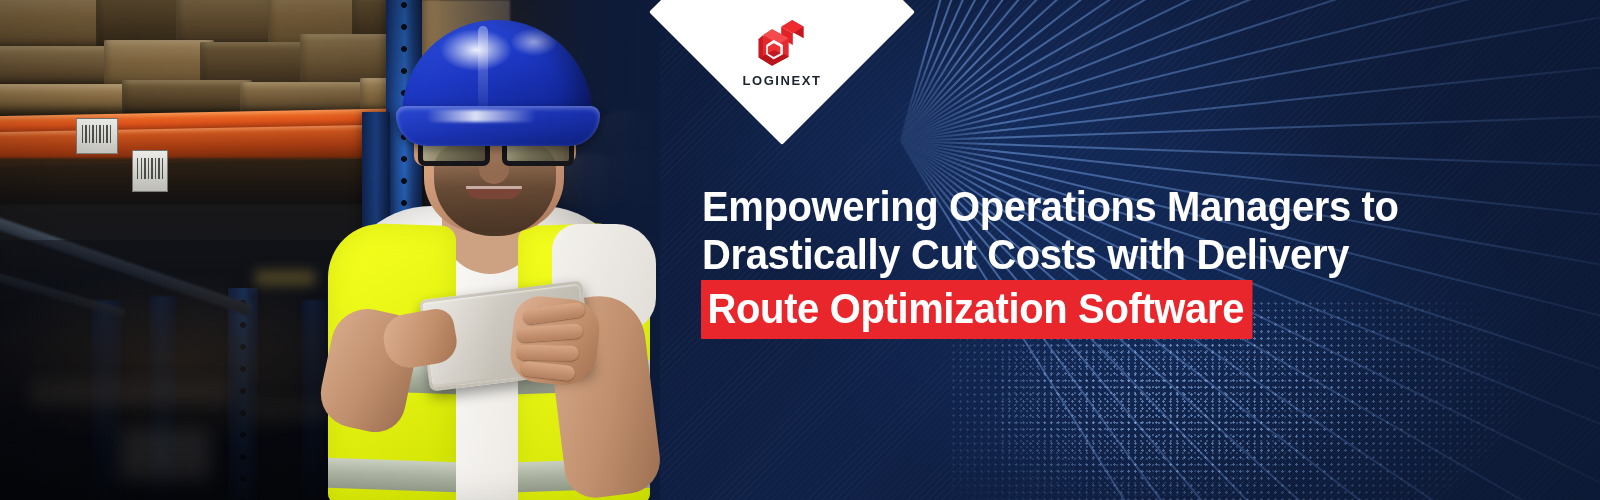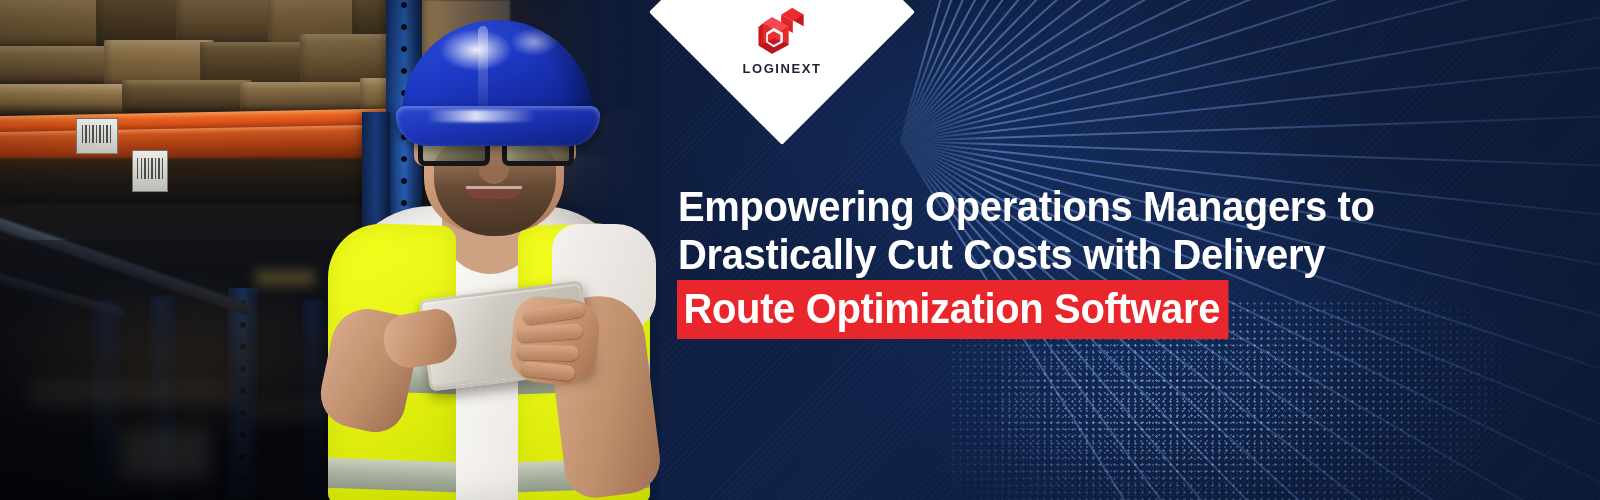--- a/index.html
+++ b/index.html
@@ -512,37 +512,37 @@
     border-radius: 2px;
   }
   .logo-wrap {
     position: absolute;
     left: 688px; top: 0;
     width: 188px; height: 96px;
     display: flex;
     flex-direction: column;
     align-items: center;
     justify-content: flex-start;
-    padding-top: 8px;
+    padding-top: 20px;
     box-sizing: border-box;
   }
   .logo-mark { width: 54px; height: 50px; display: block; }
   .logo-word {
     margin-top: 3px;
     font-family: "Liberation Sans", sans-serif;
     font-size: 13px;
     font-weight: 700;
     letter-spacing: 1.6px;
     color: #1d2331;
   }
 
   
   .headline {
     position: absolute;
-    left: 678px;
+    left: 702px;
     top: 182px;
     width: 880px;
   }
   .hl-line {
     font-family: "Liberation Sans", sans-serif;
     font-weight: 700;
     font-size: 43px;
     line-height: 48px;
     letter-spacing: -0.4px;
     color: #ffffff;

